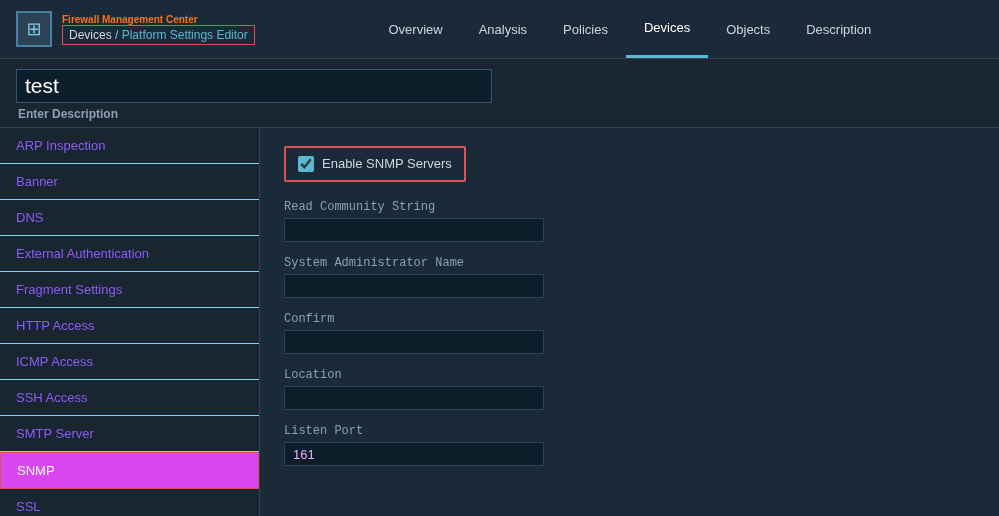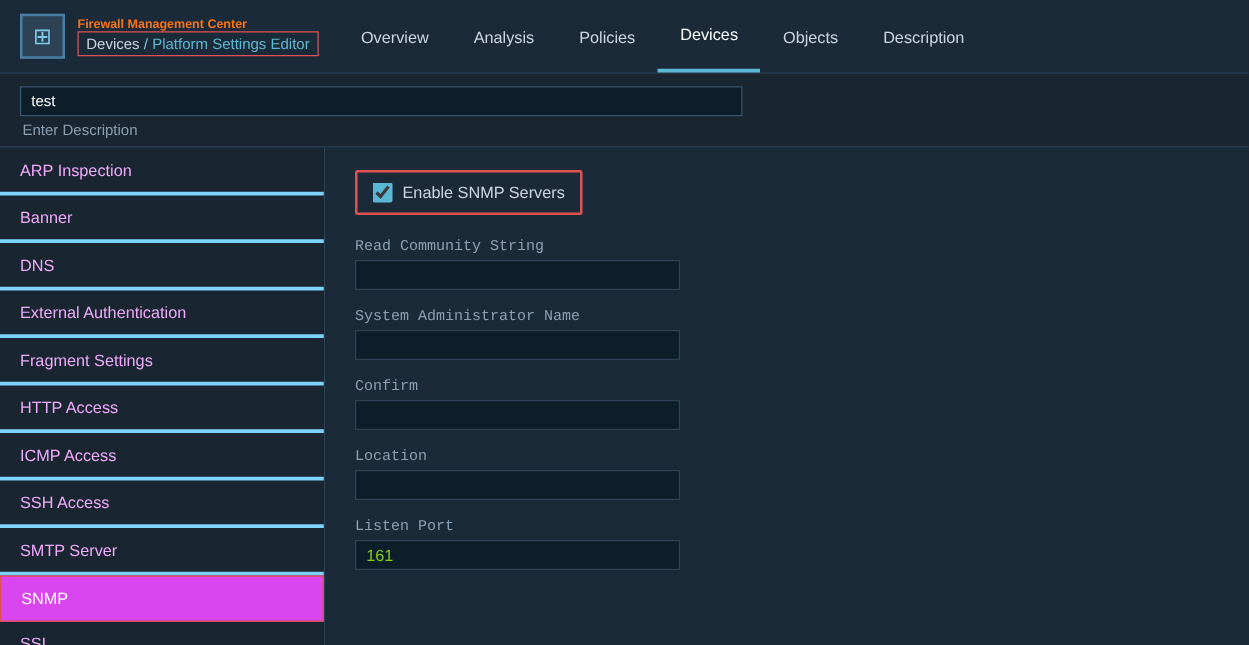--- a/index.html
+++ b/index.html
@@ -57,21 +57,21 @@
       color: #cdd6e0;
     }
     .breadcrumb span.crumb-link {
       color: #5bb8d4;
     }
     .nav-items {
       display: flex;
       align-items: center;
       height: 100%;
       flex: 1;
-      justify-content: flex-start;
+      justify-content: center;
       padding-right: 10px;
     }
     .nav-item {
       padding: 0 18px;
       height: 100%;
       display: flex;
       align-items: center;
       color: #cdd6e0;
       cursor: pointer;
       font-size: 13px;
@@ -92,53 +92,54 @@
     
     .policy-header {
       background: #192530;
       padding: 10px 16px 6px 16px;
       border-bottom: 1px solid #2e4255;
     }
     .policy-name-input {
       background: #0d1e2b;
       border: 1px solid #3a5570;
       color: #ffffff;
-      font-size: 12px;
+      font-size: 21px;
       padding: 4px 8px;
-      width: 578px;
+      width: 476px;
       outline: none;
     }
     .policy-desc {
       color: #8aa0b4;
       font-size: 12px;
       margin-top: 4px;
       padding-left: 2px;
+      font-weight: bold;
     }
 
     
     .main-layout {
       display: flex;
       flex: 1;
       overflow: hidden;
     }
 
     
     .sidebar {
       width: 260px;
       background: #192530;
       border-right: 1px solid #2e4255;
       overflow-y: auto;
       flex-shrink: 0;
     }
     .sidebar-item {
       padding: 10px 16px;
       cursor: pointer;
-      color: #f0abfc;
-      font-size: 13px;
-      border-bottom: 3px solid #7dd3fc;
+      color: #8b5cf6;
+      font-size: 13px;
+      border-bottom: 1px solid #7dd3fc;
     }
     .sidebar-item.active {
       background: #2e4a63;
       color: #ffffff;
       border-left: 3px solid #5bb8d4;
     }
     .sidebar-item.active-highlight {
       background: #d946ef;
       border: 1.5px solid #e05252;
     }
@@ -179,21 +180,21 @@
     }
     .form-label {
       font-size: 12px;
       color: #8aa0b4;
       margin-bottom: 4px;
       font-family: Liberation Mono, monospace;
     }
     .form-input {
       background: #0d1e2b;
       border: 1px solid #2e4255;
-      color: #84cc16;
+      color: #f0abfc;
       font-size: 13px;
       padding: 5px 8px;
       width: 260px;
       outline: none;
       height: 24px;
     }
   </style>
 </head>
 <body>
 

